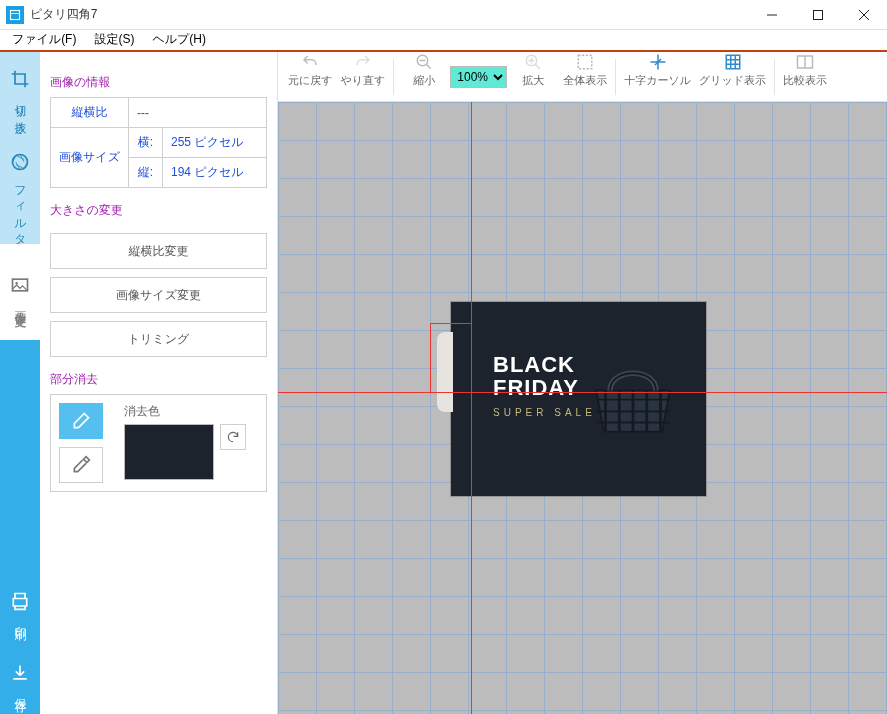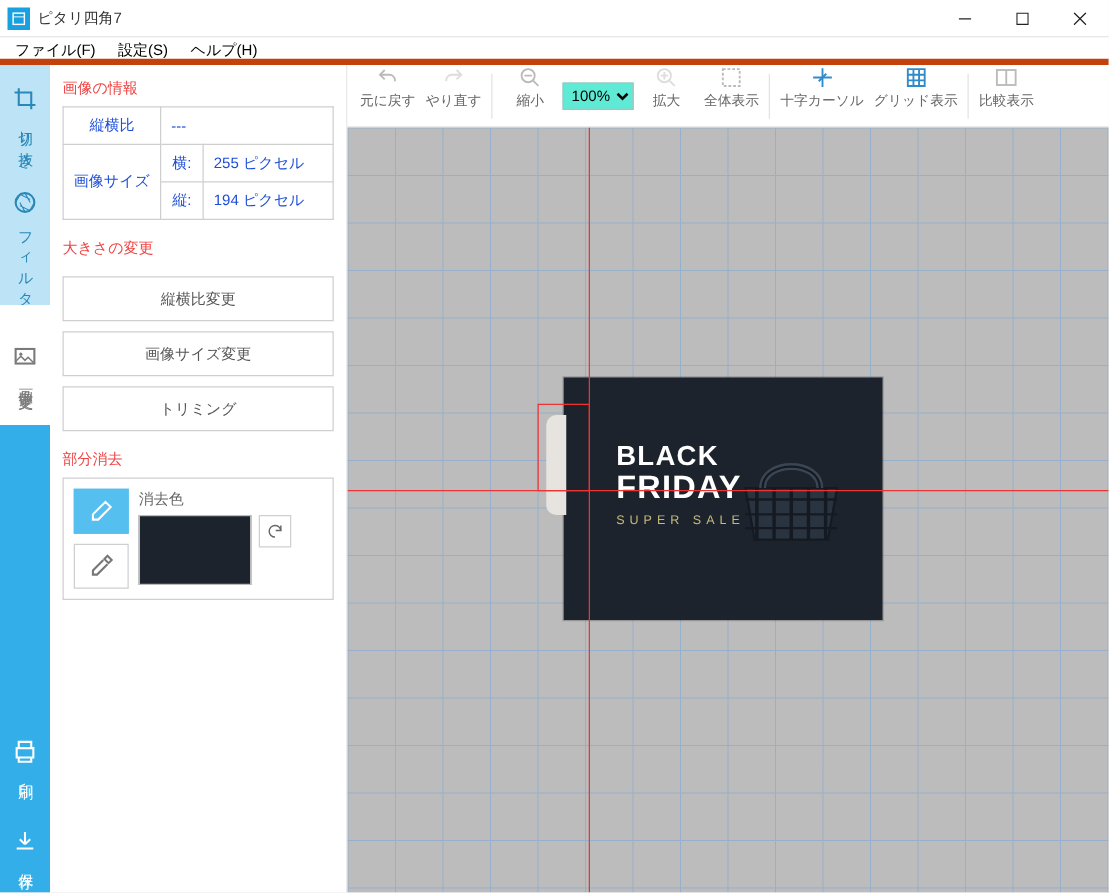--- a/index.html
+++ b/index.html
@@ -2,37 +2,37 @@
 <html><head>
 <meta charset="utf-8">
 <style>
 *{margin:0;padding:0;box-sizing:border-box;font-family:"Yu Gothic UI","Meiryo",sans-serif;font-size:12px}
 html,body{width:887px;height:714px;overflow:hidden;background:#fff}
 .titlebar{height:30px;background:#fff;display:flex;align-items:center;border-bottom:1px solid #e0e0e0}
 .titlebar .app-icon{width:18px;height:18px;background:#18a0e0;margin:0 6px;display:inline-flex;align-items:center;justify-content:center;color:#fff;font-size:10px}
 .titlebar .title{flex:none;color:#333}
 .titlebar .spacer{flex:1}
 .winbtn{width:46px;height:30px;display:flex;align-items:center;justify-content:center;color:#222}
-.menubar{height:22px;background:#fff;display:flex;align-items:flex-start;padding:0 4px;gap:2px;border-bottom:5px solid #c2410c}
+.menubar{height:22px;background:#fff;display:flex;align-items:flex-end;padding:0 4px;gap:2px;border-bottom:2px solid #c2410c}
 .menubar .mitem{padding:2px 8px}
 .main{display:flex;height:662px}
 .left-rail{width:40px;background:#33aee8;display:flex;flex-direction:column;align-items:center}
 .rail-btn{width:40px;height:96px;display:flex;flex-direction:column;align-items:center;justify-content:center;color:#fff;gap:6px}
 .rail-btn.light{background:#bde4f6;color:#2a88b8}
 .rail-btn.white{background:#fff;color:#7a7a7a}
 .rail-btn.short{height:72px}
 .rail-btn .vtext{writing-mode:vertical-rl;letter-spacing:2px;font-size:12px}
 .rail-icon{width:20px;height:20px}
 .side-panel{width:238px;background:#fff;border-right:1px solid #e3e3e3;padding:6px 10px 10px 10px;overflow-y:auto}
-.sec-title{color:#ef4444;margin:4px 0 6px 0}
+.sec-title{color:#a21caf;margin:16px 0 6px 0}
 .info-table{width:100%;border-collapse:collapse}
 .info-table td{border:1px solid #cfcfcf;padding:6px 8px;color:#1d4ed8;text-align:center}
 .info-table .val{text-align:left}
 .big-btn{width:100%;height:36px;border:1px solid #cfcfcf;background:#fff;color:#555;margin-top:8px;cursor:pointer}
-.erase-box{border:1px solid #cfcfcf;padding:8px;margin-top:6px;display:flex;gap:8px}
+.erase-box{border:1px solid #cfcfcf;padding:8px;margin-top:6px;display:flex;gap:21px}
 .erase-left{display:flex;flex-direction:column;gap:8px}
 .tool-btn{width:44px;height:36px;border:1px solid #cfcfcf;background:#fff;display:flex;align-items:center;justify-content:center;cursor:pointer}
 .tool-btn.active{background:#55c0f0;border-color:#55c0f0;color:#fff}
 .erase-right{flex:1}
 .erase-right .lbl{color:#666;margin-bottom:4px}
 .swatch-row{display:flex;gap:6px;align-items:flex-start}
 .swatch{width:90px;height:56px;background:#1c232d;border:1px solid #bbb}
 .refresh-btn{width:26px;height:26px;border:1px solid #cfcfcf;background:#fff;display:flex;align-items:center;justify-content:center}
 .work{flex:1;display:flex;flex-direction:column}
 .toolbar{height:50px;background:#fff;border-bottom:1px solid #e3e3e3;display:flex;align-items:center;padding:0 6px}
@@ -42,21 +42,21 @@
 .tb-sep{width:1px;height:36px;background:#e3e3e3;margin:0 4px}
 .zoom-select{height:22px;border:1px solid #bbb;background:#5eead4;font-size:12px;padding:0 2px}
 .canvas-wrap{flex:1;position:relative;background:#bcbcbc;overflow:hidden}
 .grid{position:absolute;inset:0;background-image:linear-gradient(to right,#7aa6d6 1px,transparent 1px),linear-gradient(to bottom,#7aa6d6 1px,transparent 1px);background-size:38px 38px;opacity:.55}
 .cross-v{position:absolute;top:0;bottom:0;left:193px;width:1px;background:#e33}
 .cross-h{position:absolute;left:0;right:0;top:290px;height:1px;background:#e33}
 .image-canvas{position:absolute;left:173px;top:200px;width:255px;height:194px;background:#1c232d;box-shadow:0 0 0 1px rgba(0,0,0,.2)}
 .sel-rect{position:absolute;left:152px;top:221px;width:42px;height:70px;border:1px solid #e33}
 .bf{position:absolute;left:42px;top:52px;color:#fff;font-family:Arial,sans-serif}
 .bf .b1{font-size:22px;font-weight:800;letter-spacing:1px;line-height:1}
-.bf .b2{font-size:26px;font-weight:800;letter-spacing:1px;line-height:1.05}
+.bf .b2{font-size:22px;font-weight:800;letter-spacing:1px;line-height:1.05}
 .bf .ss{font-size:10px;letter-spacing:4px;color:#c7b97a;margin-top:8px}
 .basket{position:absolute;right:18px;top:38px;width:110px;height:110px}
 .peek{position:absolute;left:-14px;top:30px;width:16px;height:80px;background:#e7e3df;border-radius:8px 0 0 8px}
 </style>
 </head>
 <body>
 
 <div class="titlebar">
   <span class="app-icon">
     <svg viewBox="0 0 16 16" width="12" height="12">

